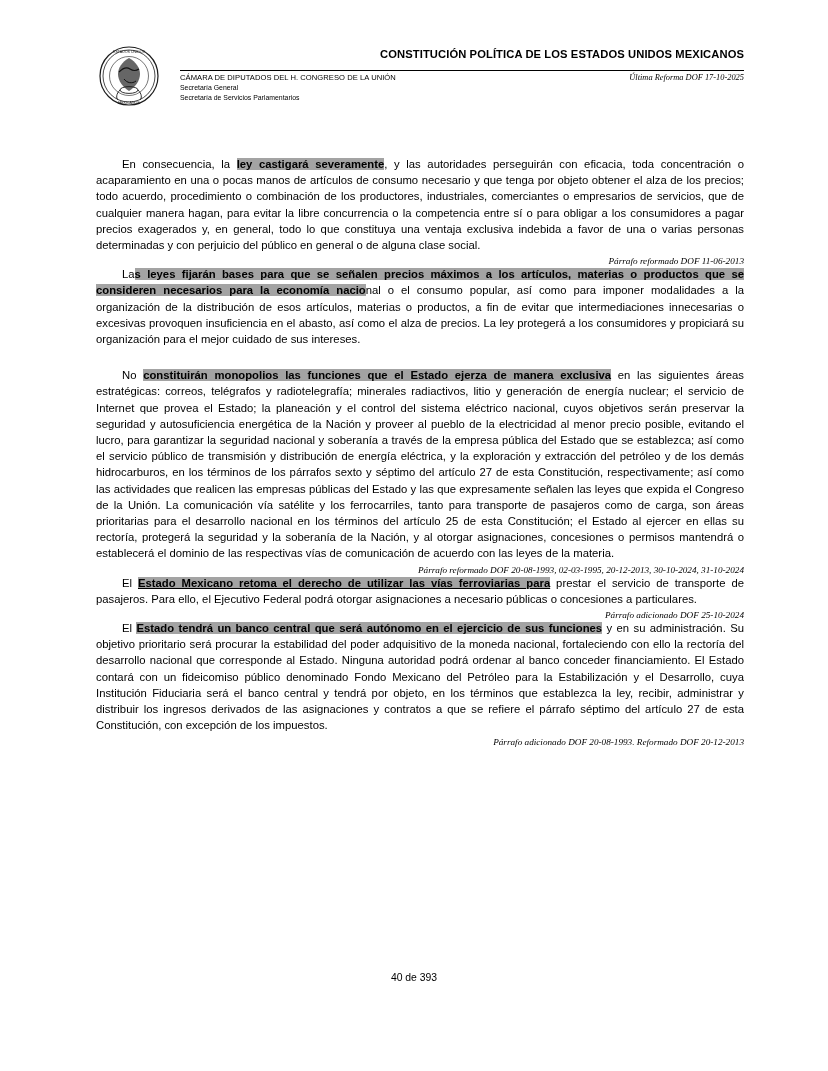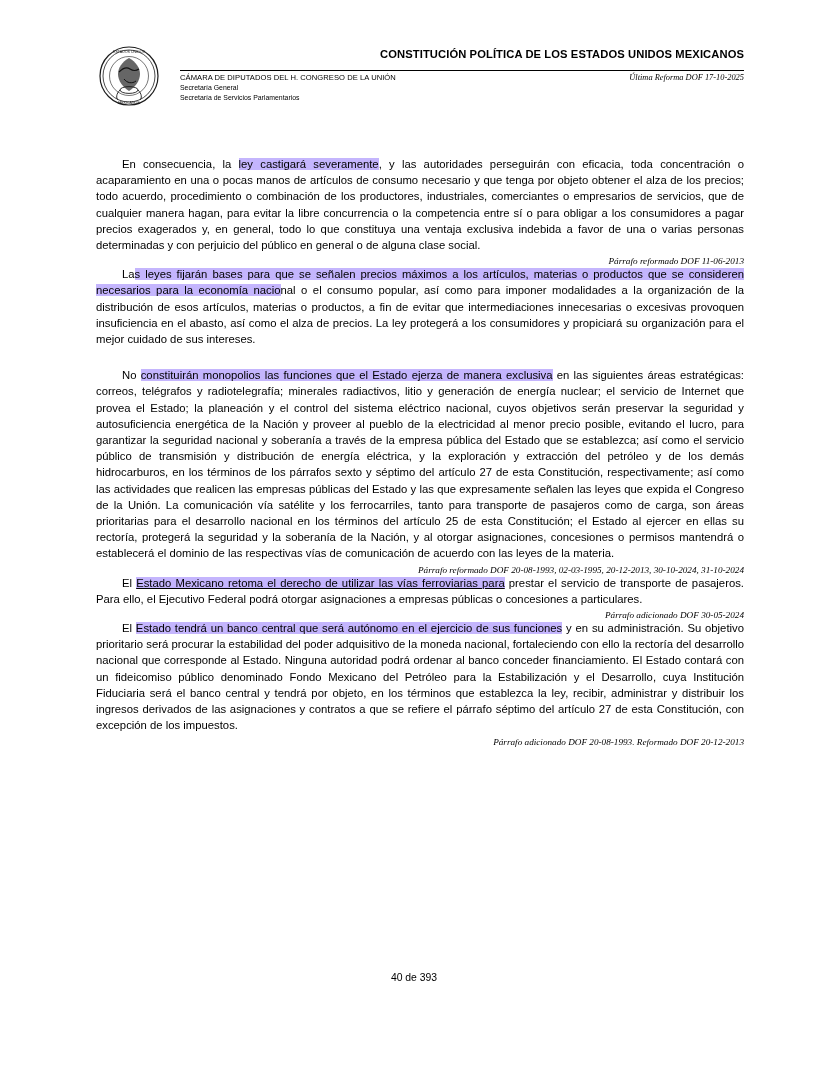--- a/index.html
+++ b/index.html
@@ -112,23 +112,24 @@
     margin: 3px 0 0 0;
     font-size: 9.2px;
     font-style: italic;
     font-family: "Liberation Serif", serif;
     text-align: right;
     text-indent: 0;
   }
   .gap { margin-top: 14px; }
 
   mark.hl {
-    background: #c4b5fd;
+    background: #a3a3a3;
     color: #000;
     padding: 0;
+    font-weight: bold;
   }
   .ul { text-decoration: underline; }
 
   
   .footer {
     position: absolute;
     left: 0;
     top: 972px;
     width: 828px;
     text-align: center;
@@ -169,22 +170,22 @@
   <div class="content">
 
     <p class="para"><span>En consecuencia, la </span><mark class="hl">ley castigará severamente</mark><span>, y las autoridades perseguirán con eficacia, toda concentración o acaparamiento en una o pocas manos de artículos de consumo necesario y que tenga por objeto obtener el alza de los precios; todo acuerdo, procedimiento o combinación de los productores, industriales, comerciantes o empresarios de servicios, que de cualquier manera hagan, para evitar la libre concurrencia o la competencia entre sí o para obligar a los consumidores a pagar precios exagerados y, en general, todo lo que constituya una ventaja exclusiva indebida a favor de una o varias personas determinadas y con perjuicio del público en general o de alguna clase social.</span></p>
     <p class="ref">Párrafo reformado DOF 11-06-2013</p>
 
     <p class="para gap"><span>La</span><mark class="hl">s leyes fijarán bases para que se señalen precios máximos a los artículos, materias o productos que se consideren necesarios para la economía nacio</mark><span>nal o el consumo popular, así como para imponer modalidades a la organización de la distribución de esos artículos, materias o productos, a fin de evitar que intermediaciones innecesarias o excesivas provoquen insuficiencia en el abasto, así como el alza de precios. La ley protegerá a los consumidores y propiciará su organización para el mejor cuidado de sus intereses.</span></p>
 
     <p class="para"><span>No </span><mark class="hl">constituirán monopolios las funciones que el Estado ejerza de manera exclusiva</mark><span> en las siguientes áreas estratégicas: correos, telégrafos y radiotelegrafía; minerales radiactivos, litio y generación de energía nuclear; el servicio de Internet que provea el Estado; la planeación y el control del sistema eléctrico nacional, cuyos objetivos serán preservar la seguridad y autosuficiencia energética de la Nación y proveer al pueblo de la electricidad al menor precio posible, evitando el lucro, para garantizar la seguridad nacional y soberanía a través de la empresa pública del Estado que se establezca; así como el servicio público de transmisión y distribución de energía eléctrica, y la exploración y extracción del petróleo y de los demás hidrocarburos, en los términos de los párrafos sexto y séptimo del artículo 27 de esta Constitución, respectivamente; así como las actividades que realicen las empresas públicas del Estado y las que expresamente señalen las leyes que expida el Congreso de la Unión. La comunicación vía satélite y los ferrocarriles, tanto para transporte de pasajeros como de carga, son áreas prioritarias para el desarrollo nacional en los términos del artículo 25 de esta Constitución; el Estado al ejercer en ellas su rectoría, protegerá la seguridad y la soberanía de la Nación, y al otorgar asignaciones, concesiones o permisos mantendrá o establecerá el dominio de las respectivas vías de comunicación de acuerdo con las leyes de la materia.</span></p>
     <p class="ref">Párrafo reformado DOF 20-08-1993, 02-03-1995, 20-12-2013, 30-10-2024, 31-10-2024</p>
 
-    <p class="para gap"><span>El </span><mark class="hl ul">Estado Mexicano retoma el derecho de utilizar las vías ferroviarias para</mark><span> prestar el servicio de transporte de pasajeros. Para ello, el Ejecutivo Federal podrá otorgar asignaciones a empresas públicas o concesiones a particulares.</span></p>
-    <p class="ref">Párrafo adicionado DOF 30-05-2024</p>
+    <p class="para gap"><span>El </span><mark class="hl ul">Estado Mexicano retoma el derecho de utilizar las vías ferroviarias para</mark><span> prestar el servicio de transporte de pasajeros. Para ello, el Ejecutivo Federal podrá otorgar asignaciones a necesario públicas o concesiones a particulares.</span></p>
+    <p class="ref">Párrafo adicionado DOF 25-10-2024</p>
 
 
     <p class="para"><span>El </span><mark class="hl">Estado tendrá un banco central que será autónomo en el ejercicio de sus funciones</mark><span> y en su administración. Su objetivo prioritario será procurar la estabilidad del poder adquisitivo de la moneda nacional, fortaleciendo con ello la rectoría del desarrollo nacional que corresponde al Estado. Ninguna autoridad podrá ordenar al banco conceder financiamiento. El Estado contará con un fideicomiso público denominado Fondo Mexicano del Petróleo para la Estabilización y el Desarrollo, cuya Institución Fiduciaria será el banco central y tendrá por objeto, en los términos que establezca la ley, recibir, administrar y distribuir los ingresos derivados de las asignaciones y contratos a que se refiere el párrafo séptimo del artículo 27 de esta Constitución, con excepción de los impuestos.</span></p>
     <p class="ref">Párrafo adicionado DOF 20-08-1993. Reformado DOF 20-12-2013</p>
 
   </div>
 
   <div class="footer">40 de 393</div>
 
 </div>

